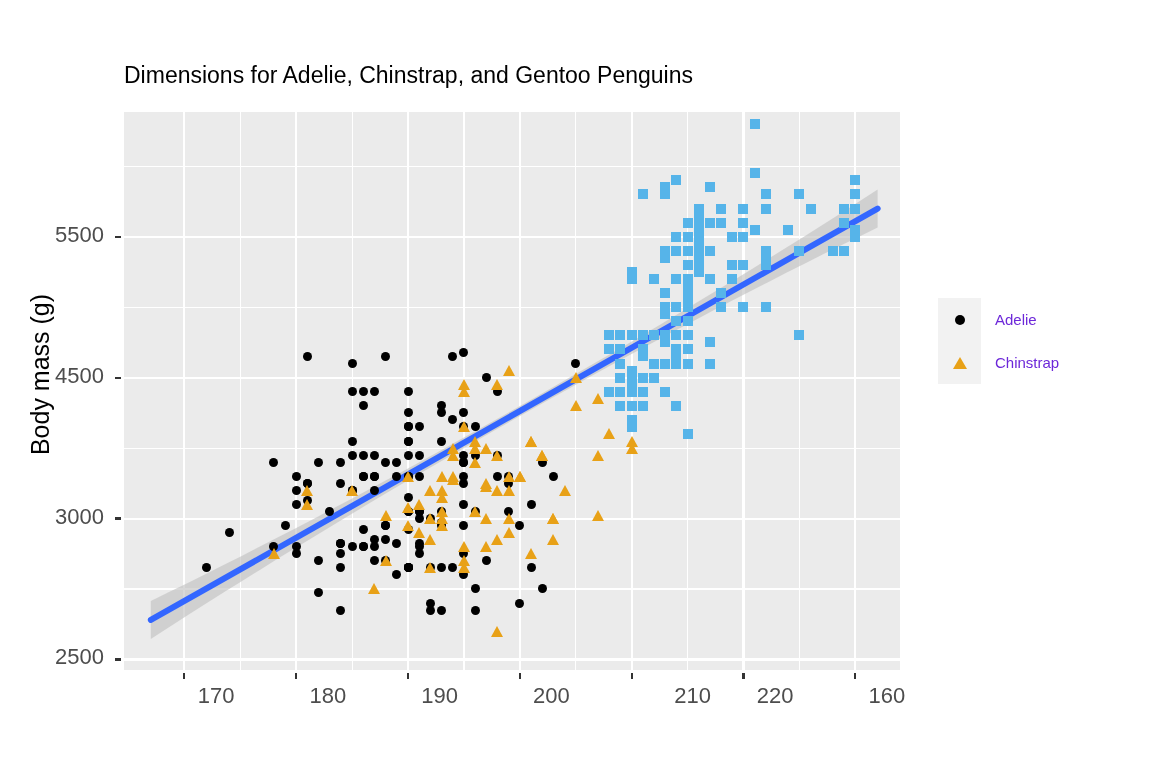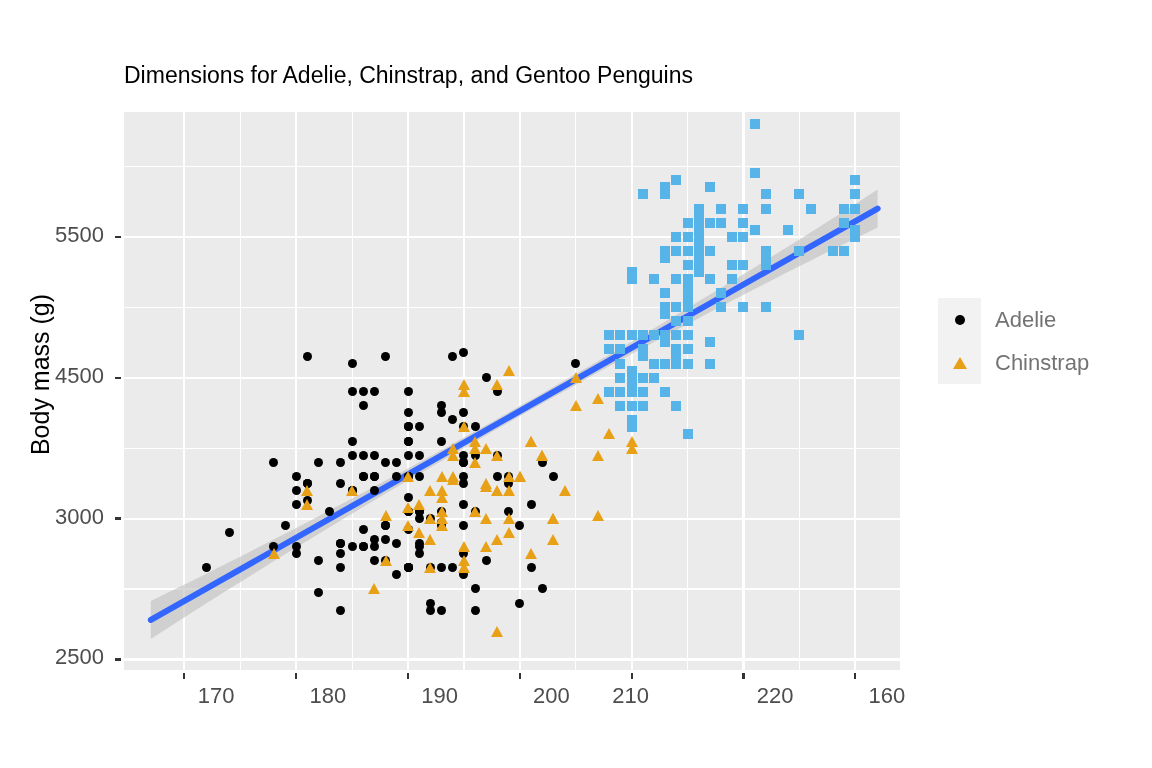--- a/index.html
+++ b/index.html
@@ -164,22 +164,22 @@
     width: 0; height: 0;
     border-left: 7px solid transparent;
     border-right: 7px solid transparent;
     border-bottom: 12px solid #E8A117;
   }
   .glyph-gentoo {
     width: 12px; height: 12px;
     background: #56B4E9;
   }
   .legend-label {
-    font-size: 22px;
-    color: #737373;
+    font-size: 15px;
+    color: #6d28d9;
     margin-left: 14px;
     white-space: nowrap;
   }
 </style>
 </head>
 <body>
 
 <div id="plot-root">
 
   <div id="chart-subtitle">Dimensions for Adelie, Chinstrap, and Gentoo Penguins</div>
@@ -602,21 +602,21 @@
 
 <div class="tick-mark tick-x" style="left: 183.28px; top: 673px;"></div>
     <div class="tick-label tick-label-x" style="left: 134.38px; top: 683px; width: 100px;">170</div>
     <div class="tick-mark tick-x" style="left: 295.096px; top: 673px;"></div>
     <div class="tick-label tick-label-x" style="left: 246.196px; top: 683px; width: 100px;">180</div>
     <div class="tick-mark tick-x" style="left: 406.912px; top: 673px;"></div>
     <div class="tick-label tick-label-x" style="left: 358.012px; top: 683px; width: 100px;">190</div>
     <div class="tick-mark tick-x" style="left: 518.727px; top: 673px;"></div>
     <div class="tick-label tick-label-x" style="left: 469.827px; top: 683px; width: 100px;">200</div>
     <div class="tick-mark tick-x" style="left: 630.543px; top: 673px;"></div>
-    <div class="tick-label tick-label-x" style="left: 549px; top: 683px; width: 100px;">210</div>
+    <div class="tick-label tick-label-x" style="left: 611px; top: 683px; width: 100px;">210</div>
     <div class="tick-mark tick-x" style="left: 742.358px; top: 673px;"></div>
     <div class="tick-label tick-label-x" style="left: 693.458px; top: 683px; width: 100px;">220</div>
     <div class="tick-mark tick-x" style="left: 854.174px; top: 673px;"></div>
     <div class="tick-label tick-label-x" style="left: 805.274px; top: 683px; width: 100px;">160</div>
     <div class="tick-mark tick-y" style="left: 115px; top: 658.332px;"></div>
     <div class="tick-label tick-label-y" style="left: -1px; top: 644.432px; width: 105px;">2500</div>
     <div class="tick-mark tick-y" style="left: 115px; top: 517.423px;"></div>
     <div class="tick-label tick-label-y" style="left: -1px; top: 503.523px; width: 105px;">3000</div>
     <div class="tick-mark tick-y" style="left: 115px; top: 376.514px;"></div>
     <div class="tick-label tick-label-y" style="left: -1px; top: 362.614px; width: 105px;">4500</div>

